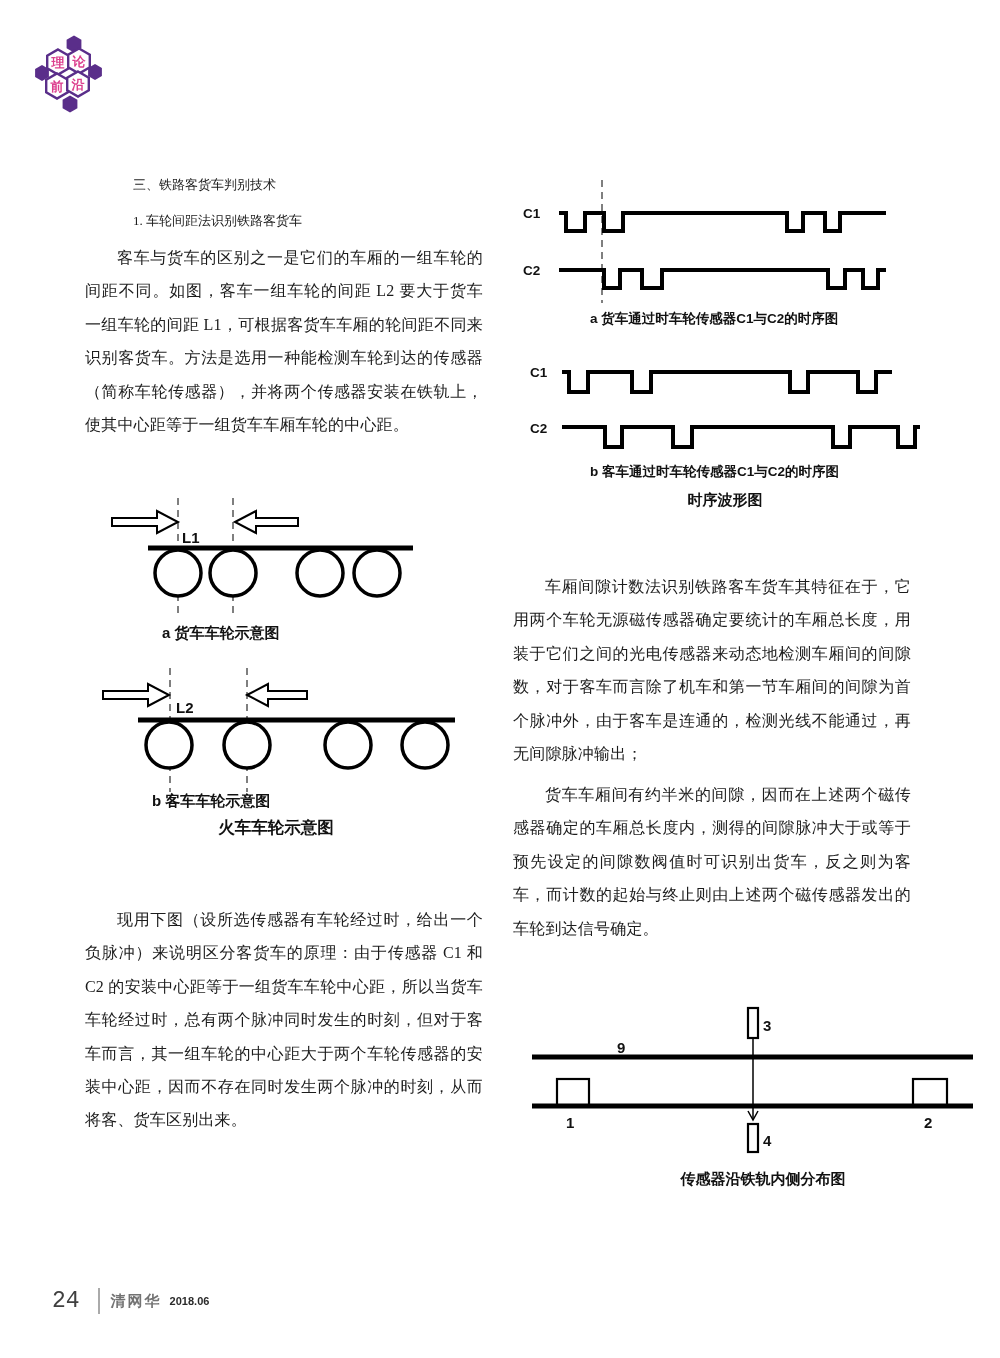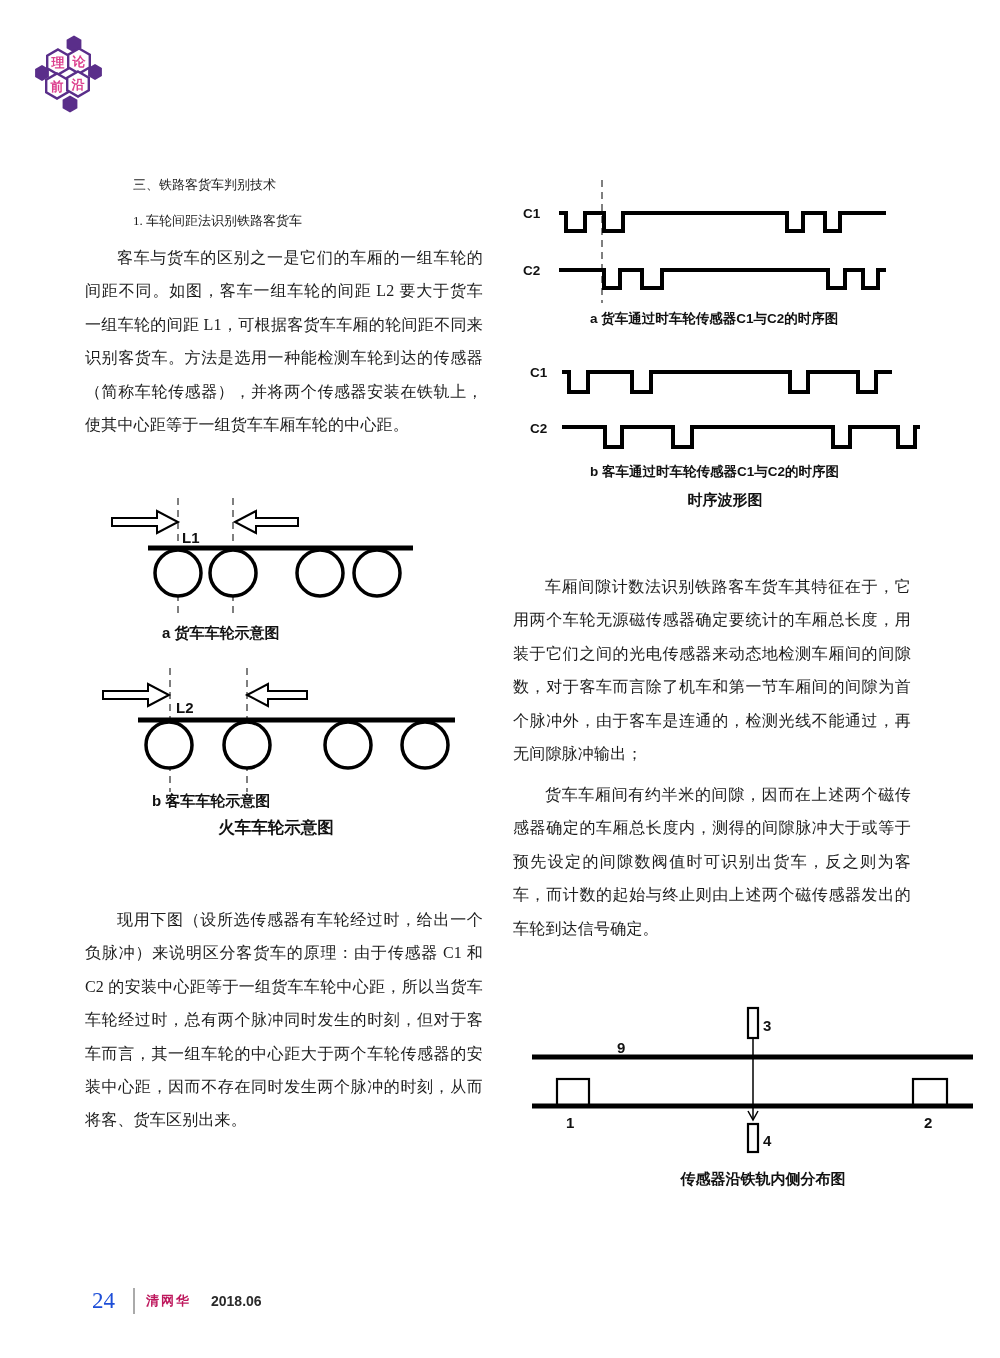--- a/index.html
+++ b/index.html
@@ -40,26 +40,26 @@
   .thin{stroke:#000;stroke-width:1.5;fill:none;}
   .box{fill:#fff;stroke:#000;stroke-width:2.2;}
   .dlabel{font-family:"Liberation Sans","DejaVu Sans",sans-serif;font-weight:bold;fill:#111;font-size:15px;}
   .chlabel{font-family:"Liberation Sans","DejaVu Sans",sans-serif;font-weight:bold;fill:#111;font-size:13.5px;}
   .caption{font-family:"Liberation Sans","DejaVu Sans",sans-serif;font-weight:bold;fill:#111;font-size:13.5px;}
   .caption-lg{font-family:"Liberation Sans","DejaVu Sans",sans-serif;font-weight:bold;fill:#111;font-size:15px;}
   .caption-xl{font-family:"Liberation Sans","DejaVu Sans",sans-serif;font-weight:bold;fill:#111;font-size:16.5px;}
 
   
   #footer{position:absolute;left:52px;top:1288px;display:flex;align-items:center;}
-  #footer .pagenum{font-size:23px;color:#1d4ed8;font-family:Liberation Serif, serif;margin-left:40px;}
+  #footer .pagenum{font-size:23px;color:#404040;font-family:Liberation Mono, monospace;}
   #footer .divider{display:inline-block;width:2px;height:26px;background:#aaa;margin:0 11px 0 18px;}
   #footer .journal{font-family:Liberation Mono, monospace;font-weight:bold;
-                   font-size:13px;letter-spacing:2px;color:#be185d;}
+                   font-size:15px;letter-spacing:2px;color:#737373;}
   #footer .issue{font-family:"Liberation Sans","DejaVu Sans",sans-serif;font-weight:bold;
-                 font-size:14px;color:#2a2a2a;margin-left:20px;}
+                 font-size:11px;color:#2a2a2a;margin-left:8px;}
 </style>
 </head>
 <body>
 
 <div class="page">
 
   <svg id="logo" viewBox="0 0 85 100">
     <polygon fill="#5a2e8a" points="44,10.5 51.4,14.8 51.4,23.3 44,27.5 36.6,23.3 36.6,14.8"></polygon>
     <polygon fill="#5a2e8a" points="12,40 18.9,44 18.9,52 12,56 5.1,52 5.1,44"></polygon>
     <polygon fill="#5a2e8a" points="65,39 71.9,43 71.9,51 65,55 58.1,51 58.1,43"></polygon>

